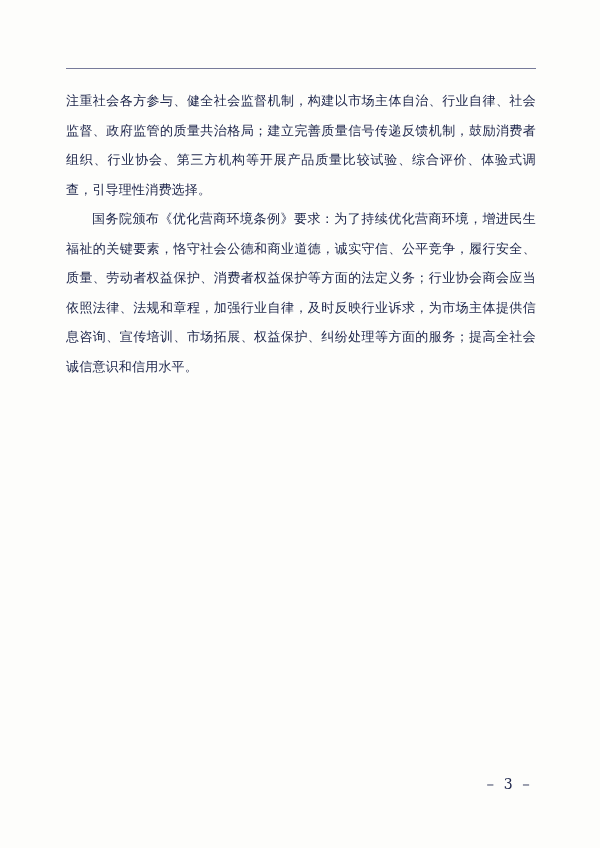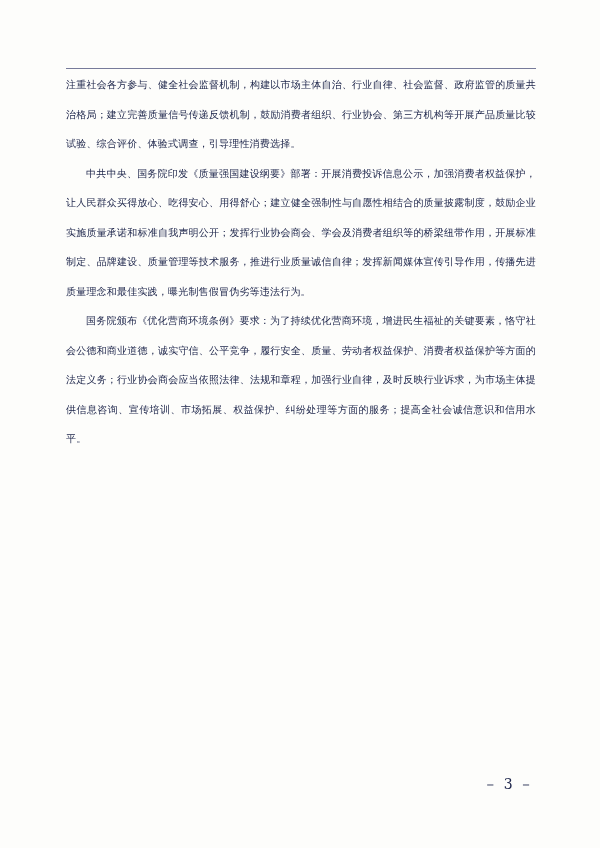--- a/index.html
+++ b/index.html
@@ -30,26 +30,26 @@
   .rule-top {
     position: absolute;
     left: 66px;
     top: 68px;
     width: 470px;
     height: 1px;
     background: #4a4f7a;
     opacity: 0.75;
   }
   .para {
-    font-size: 10px;
+    font-size: 13px;
     line-height: 29.5px;
     text-align: justify;
     text-justify: inter-ideograph;
     color: #20284d;
-    margin: 0 0 0 0;
+    margin: 16px 0 0 0;
     letter-spacing: 0.2px;
   }
   .para + .para {
     margin-top: 0px;
   }
   .indent {
     text-indent: 2em;
   }
   .footer {
     position: absolute;
@@ -62,18 +62,17 @@
   }
 </style>
 </head>
 <body>
 
 <div class="page">
   <div class="rule-top"></div>
 
   <div class="page-inner">
     <p class="para">注重社会各方参与、健全社会监督机制，构建以市场主体自治、行业自律、社会监督、政府监管的质量共治格局；建立完善质量信号传递反馈机制，鼓励消费者组织、行业协会、第三方机构等开展产品质量比较试验、综合评价、体验式调查，引导理性消费选择。</p>
-    <p class="para indent">中共中央、国务院印发《质量强国建设纲要》部署：开展消费投诉信息公示，加强消费者权益保护，让人民群众买得放心、吃得安心、用得舒心；建立健全强制性与自愿性相结合的质量披露制度，鼓励企业实施质量承诺和标准自我声明公开；发挥行业协会商会、学会及消费者组织等的桥梁纽带作用，开展标准制定、品牌建设、质量管理等技术服务，推进行业质量诚信自律；发挥新闻媒体宣传引导作用，传播先进质量理念和最佳实践，曝光制售假冒伪劣等违法行为。</p>
     <p class="para indent">国务院颁布《优化营商环境条例》要求：为了持续优化营商环境，增进民生福祉的关键要素，恪守社会公德和商业道德，诚实守信、公平竞争，履行安全、质量、劳动者权益保护、消费者权益保护等方面的法定义务；行业协会商会应当依照法律、法规和章程，加强行业自律，及时反映行业诉求，为市场主体提供信息咨询、宣传培训、市场拓展、权益保护、纠纷处理等方面的服务；提高全社会诚信意识和信用水平。</p>
   </div>
 
   <div class="footer">－ 3 －</div>
 </div>
 
 </body></html>

